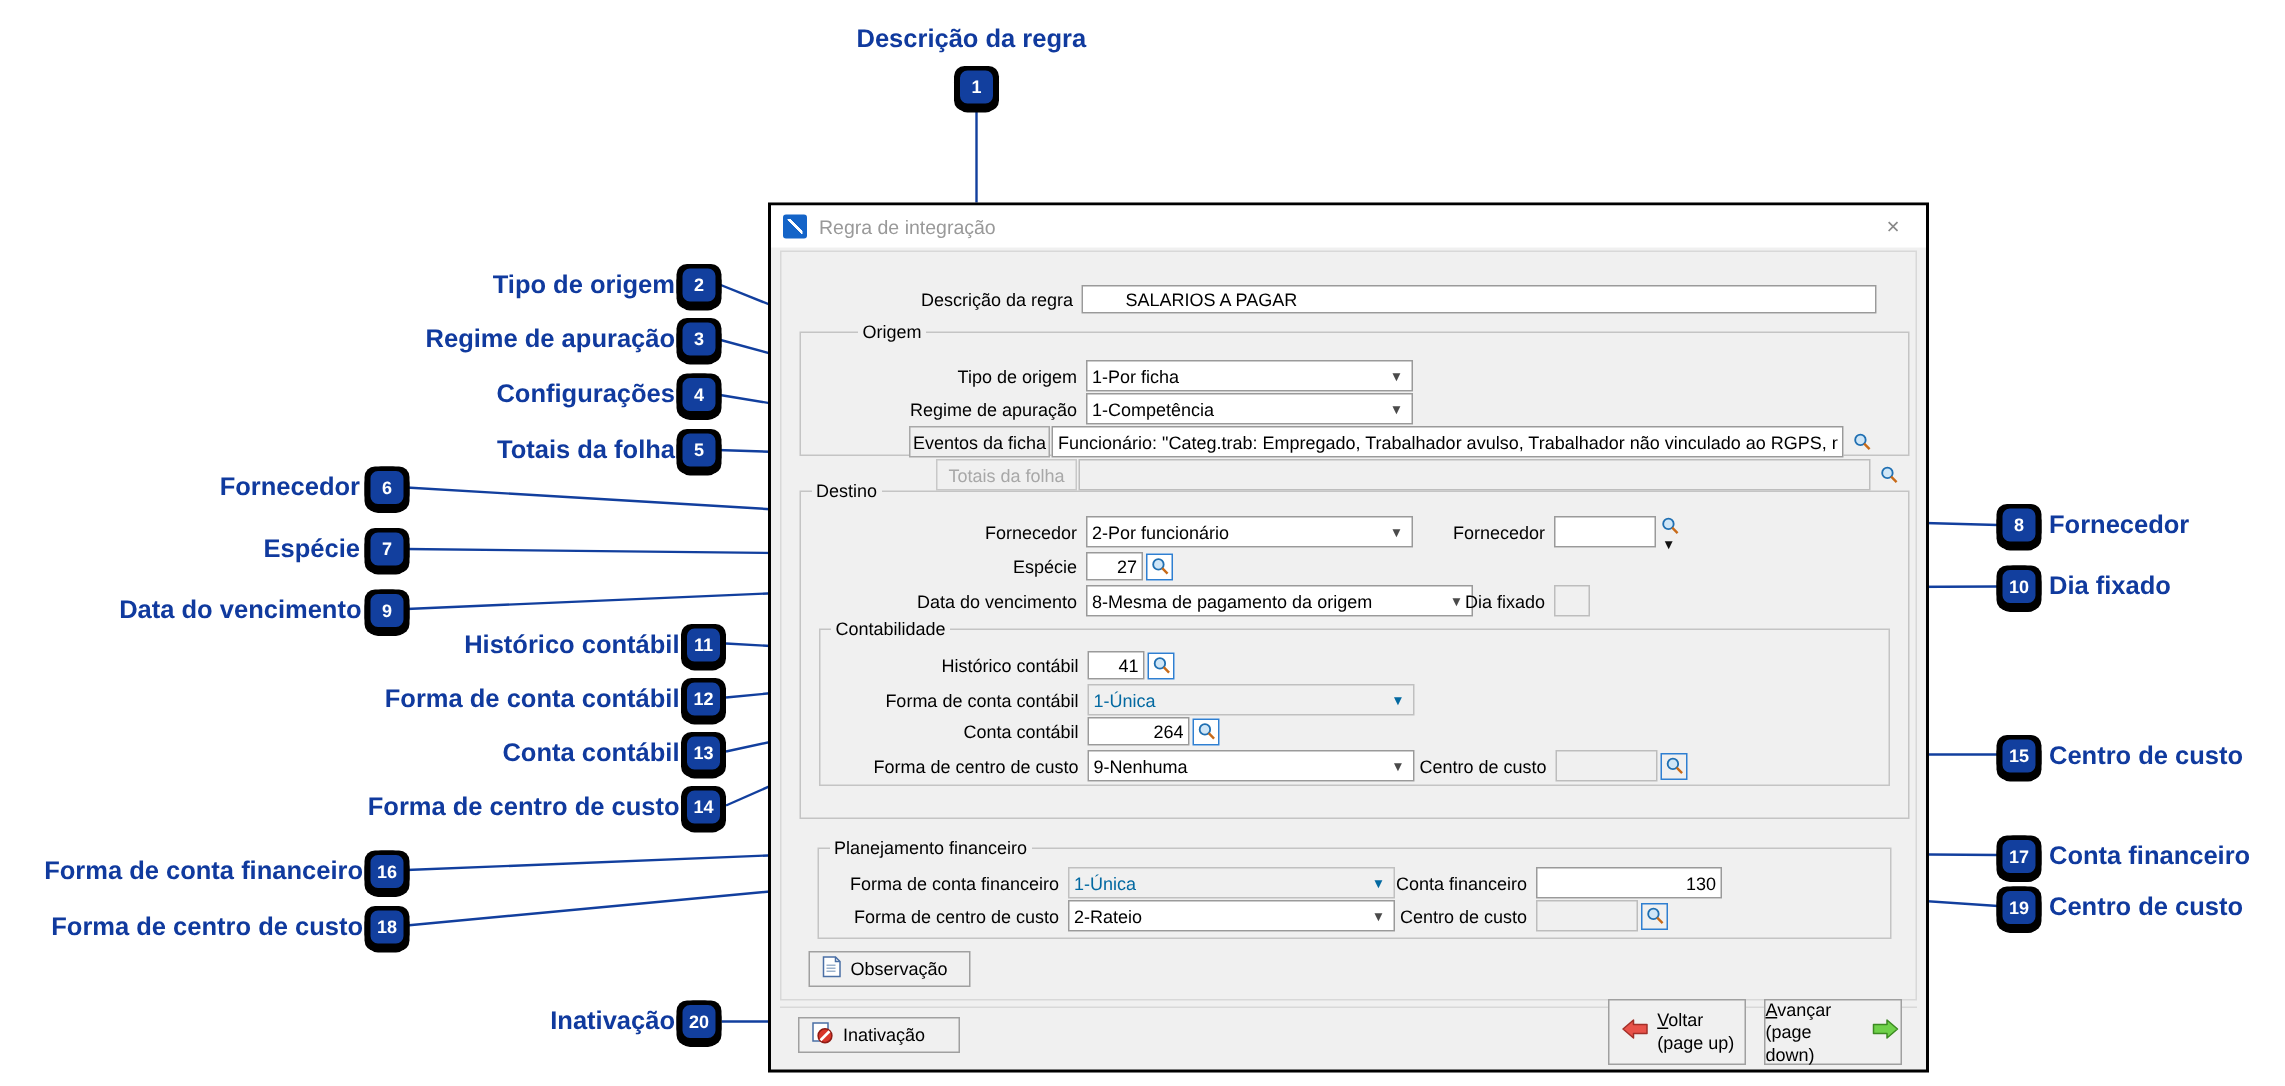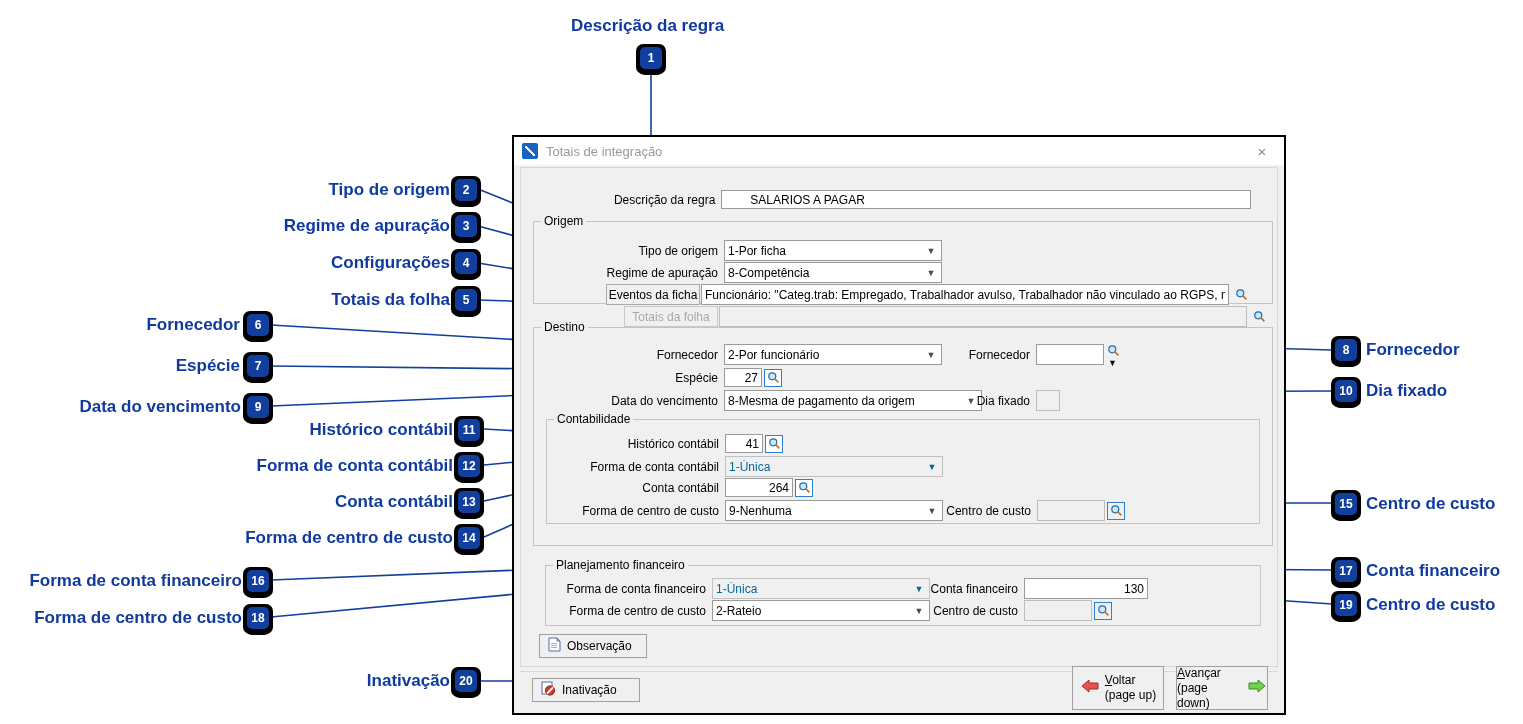--- a/index.html
+++ b/index.html
@@ -304,46 +304,46 @@
   <div class="badge" style="left:1333px; top:592px;">19</div>
   <div class="ann-label right" style="left:1366px; top:596px;">Centro de custo</div>
 
   <div class="ann-label left" style="left:355px; top:672px; width:95px;">Inativação</div>
   <div class="badge" style="left:453px; top:668px;">20</div>
 
   <div id="dialog">
 
     <div class="titlebar">
       <span class="title-icon"></span>
-      <span class="title-text">Totais de integração</span>
+      <span class="title-text">Regra de integração</span>
       <span class="title-close">×</span>
     </div>
 
     <div class="body-area">
 
       <div class="row" style="left:0px; top:22px; width:730px;">
         <span class="lbl" style="width:196px;">Descrição da regra</span>
         <input class="txt" style="width: 534px; padding-left: 28px;" value="SALARIOS A PAGAR">
       </div>
 
-      <fieldset class="grp" style="left:12px; top:46px; width:740px; height:90px;">
+      <fieldset class="grp" style="left:12px; top:46px; width:740px; height:90px;padding-left:31px;">
         <legend>Origem</legend>
 
         <div class="row" style="left:-1px; top:12px;">
           <span class="lbl" style="width:185px;">Tipo de origem</span>
           <div class="combo" style="width:218px;">
             <span class="val">1-Por ficha</span>
             <span class="arrow">▼</span>
           </div>
         </div>
 
         <div class="row" style="left:-1px; top:34px;">
           <span class="lbl" style="width:185px;">Regime de apuração</span>
           <div class="combo" style="width:218px;">
-            <span class="val">8-Competência</span>
+            <span class="val">1-Competência</span>
             <span class="arrow">▼</span>
           </div>
         </div>
 
         <div class="row" style="left:72px; top:56px;">
           <div class="btnflat" style="width:94px;">Eventos da ficha</div>
           <input class="txt" style="width: 528px; height: 21px; margin-left: 1px;" value="Funcionário: &quot;Categ.trab: Empregado, Trabalhador avulso, Trabalhador não vinculado ao RGPS, mas com direi">
           <span class="lookup plain" style="width:20px;height:20px;margin-left:2px;">
             <svg class="mag" viewBox="0 0 16 16">
                 <circle cx="6.5" cy="6.5" r="4.3" fill="#cfe6f7" stroke="#1f6fb2" stroke-width="1.5"></circle>

